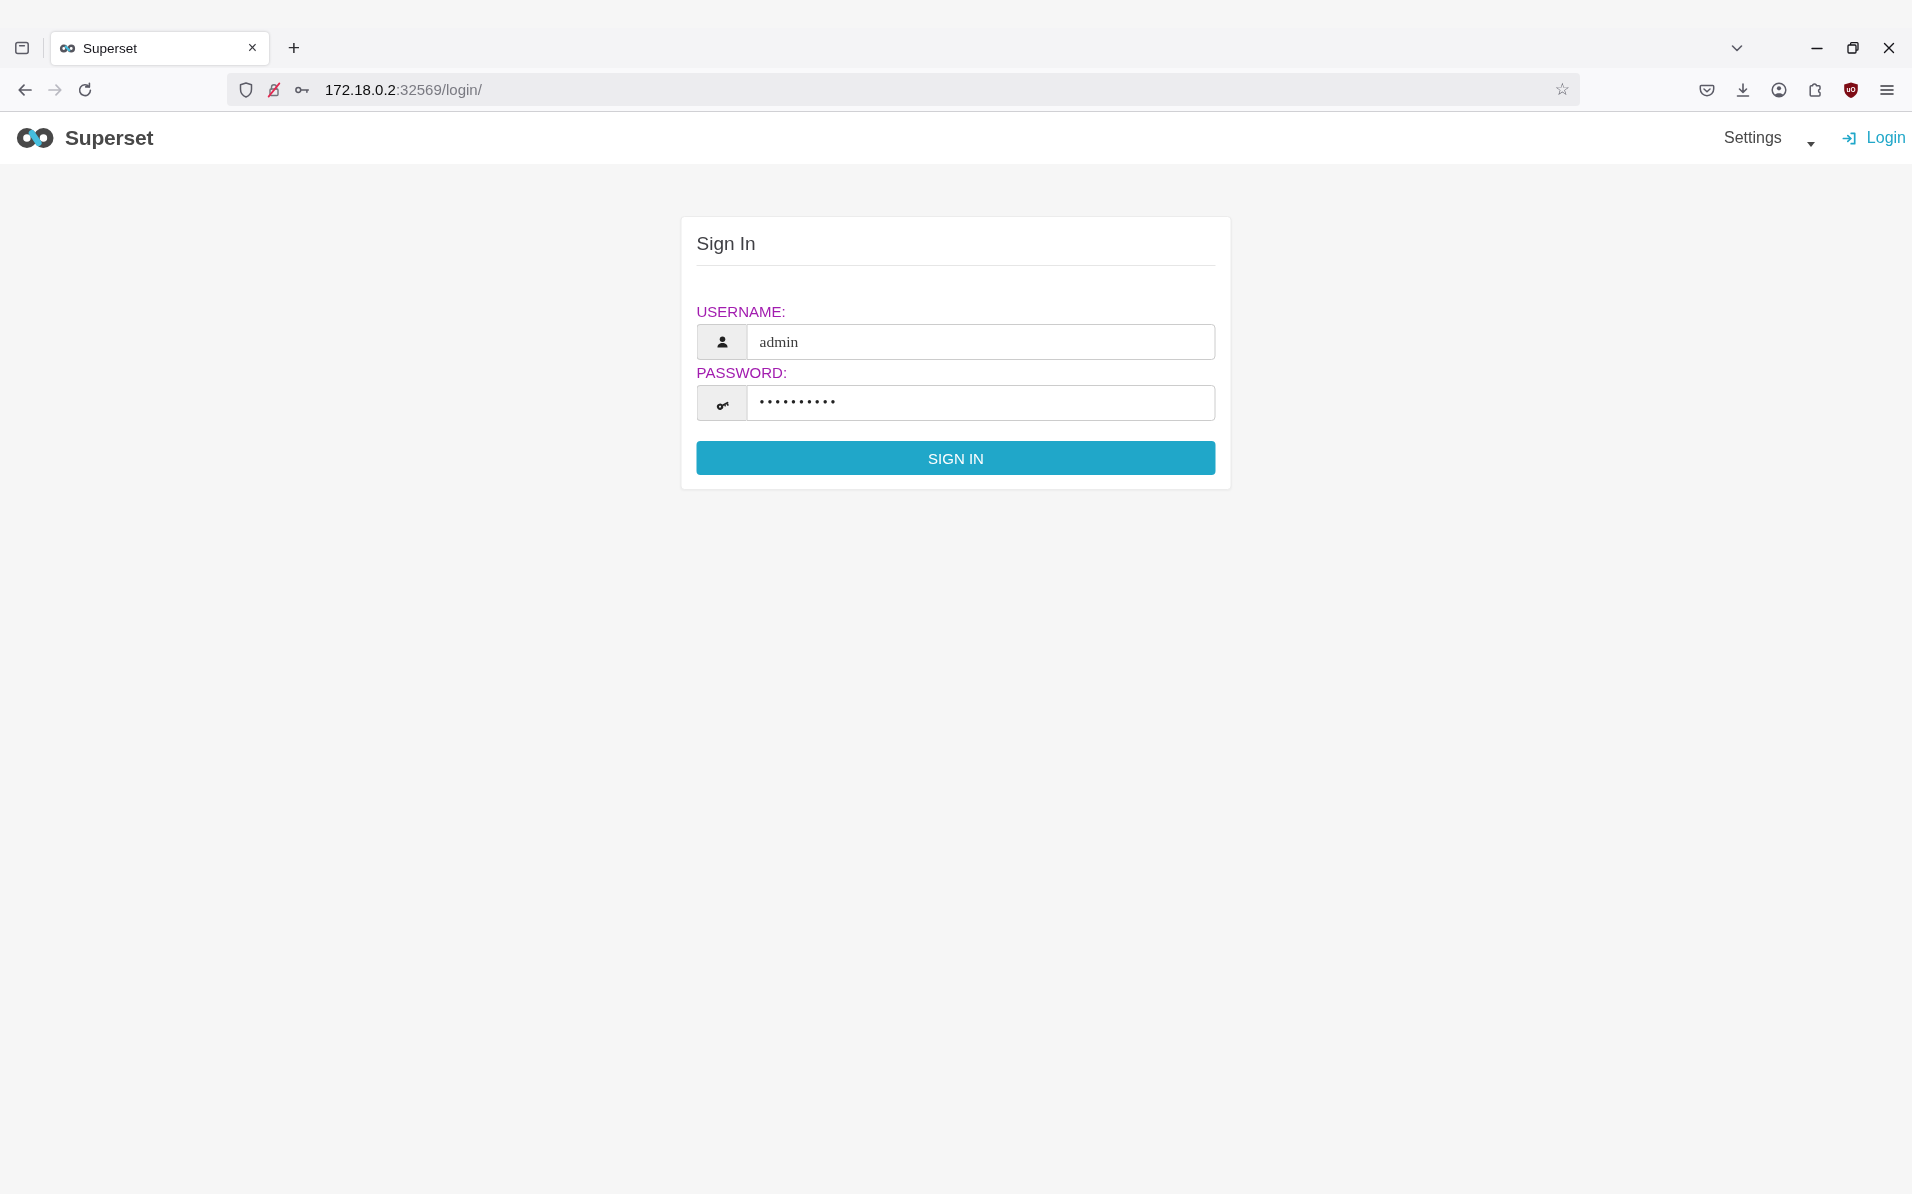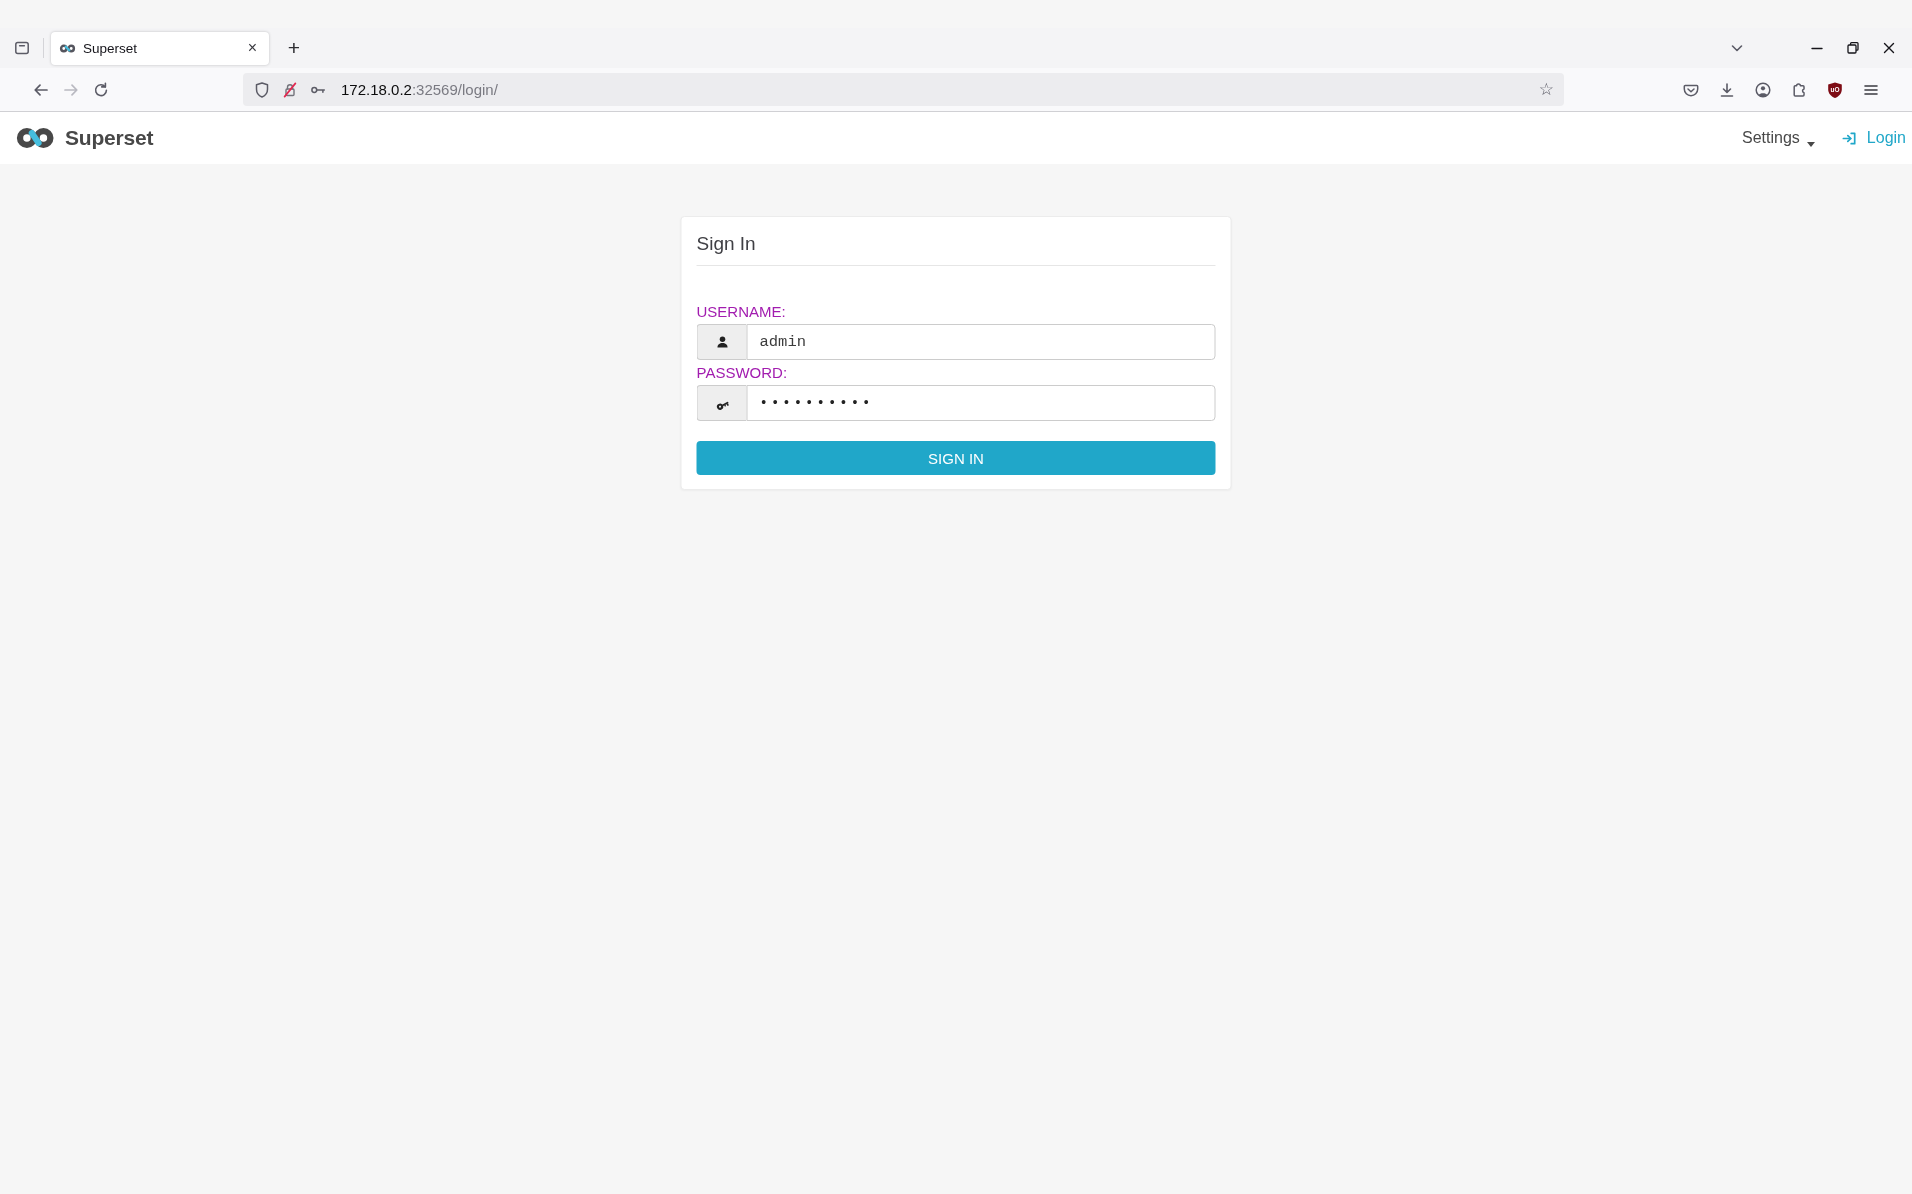--- a/index.html
+++ b/index.html
@@ -13,50 +13,50 @@
   .vsep { width:1px; height:20px; background:#d4d4d8; margin:0 7px; flex:0 0 auto; }
   .tab { width:218px; height:33px; background:#fff; border-radius:4px; box-shadow:0 0 3px rgba(0,0,0,.22); display:flex; align-items:center; padding:0 8px; gap:7px; flex:0 0 auto; }
   .tab-title { flex:1; font-size:13.5px; color:#15141a; white-space:nowrap; overflow:hidden; }
   .tab-close { font-size:16px; color:#3a3a40; line-height:1; padding:1px 4px; border-radius:3px; }
   .new-tab { font-size:21px; font-weight:300; color:#2f2f33; margin-left:10px; width:30px; height:30px; display:flex; align-items:center; justify-content:center; }
   .tabbar-spacer { flex:1; }
   .win-controls { display:flex; align-items:center; gap:6px; }
   .win-btn { width:30px; height:28px; display:flex; align-items:center; justify-content:center; color:#15141a; }
   .tabs-chevron { margin-right:44px; }
 
-  .nav-bar { height:44px; background:#f9f9fb; border-bottom:1px solid #d0d0d4; display:flex; align-items:center; padding:0 26px; flex:0 0 auto; }
+  .nav-bar { height:44px; background:#f9f9fb; border-bottom:1px solid #d0d0d4; display:flex; align-items:center; padding:0 10px; flex:0 0 auto; }
   .nav-btn { width:30px; height:30px; display:flex; align-items:center; justify-content:center; border-radius:4px; color:#5b5b66; flex:0 0 auto; }
   .nav-btn.disabled { color:#b9b9c1; }
   .url-bar { flex:1; height:33px; background:#ececef; border-radius:4px; margin:0 112px 0 127px; display:flex; align-items:center; padding:0 10px; gap:10px; min-width:0; }
   .url-icon { display:flex; align-items:center; flex:0 0 auto; color:#5b5b66; }
   .url-text { flex:1; font-size:15px; white-space:nowrap; overflow:hidden; margin-left:3px; }
   .url-host { color:#0c0c0d; }
   .url-rest { color:#7a7a82; }
   .star-btn { font-size:17px; color:#5b5b66; flex:0 0 auto; }
   .toolbar-icons { display:flex; align-items:center; gap:6px; flex:0 0 auto; }
 
   
   .site-header { height:52px; background:#fff; display:flex; align-items:center; padding:0 6px 0 14px; flex:0 0 auto; }
   .brand { display:flex; align-items:center; gap:7px; }
   .brand-name { font-size:21px; font-weight:700; color:#484848; letter-spacing:-.2px; }
   .header-spacer { flex:1; }
-  .settings-menu { display:flex; align-items:flex-end; gap:7px; font-size:16px; color:#484848; margin-right:26px; cursor:default; }
+  .settings-menu { display:flex; align-items:flex-end; gap:25px; font-size:16px; color:#484848; margin-right:26px; cursor:default; }
   .caret-down { width:0; height:0; border-left:4.5px solid transparent; border-right:4.5px solid transparent; border-top:5px solid #484848; margin-top:2px; }
   .login-link { display:flex; align-items:center; gap:9px; font-size:16px; color:#20a7c9; text-decoration:none; }
 
   
   .page-body { flex:1; background:#f6f6f6; position:relative; }
   .login-card { position:absolute; left:50%; transform:translateX(-50%); top:52px; width:551px; background:#fff; border:1px solid #ececec; border-radius:4px; box-shadow:0 1px 2px rgba(0,0,0,.04); padding:14px 15px; }
   .card-title { font-size:19px; font-weight:400; color:#3f3f44; margin:2px 0 10px; }
   .card-divider { border:none; border-top:1px solid #e6e6e6; margin:0 0 37px; }
   .instruction { font-size:15.5px; color:#58585e; margin-bottom:13px; }
   .field-label { font-size:15px; color:#a21caf; margin:0 0 4px; display:block; }
   .input-group { display:flex; height:36px; margin-bottom:4px; }
   .input-addon { width:50px; background:#eee; border:1px solid #ccc; border-right:none; border-radius:4px 0 0 4px; display:flex; align-items:center; justify-content:center; color:#222; }
-  .input-group input { flex:1; border:1px solid #ccc; border-radius:0 4px 4px 0; padding:12px 12px; font-size:15.5px; color:#3c3c3c; background:#fff; outline:none; font-family:Liberation Mono, monospace; }
+  .input-group input { flex:1; border:1px solid #ccc; border-radius:0 4px 4px 0; padding:12px 12px; font-size:15.5px; color:#3c3c3c; background:#fff; outline:none; font-family:Liberation Serif, serif; }
   .input-group input.pw { letter-spacing:3px; font-size:14px; color:#222; }
   .btn { display:block; width:100%; height:34px; border:none; border-radius:4px; background:#20a7c9; color:#fff; font-size:15px; cursor:pointer; font-family:"Liberation Sans","DejaVu Sans",sans-serif; }
   .btn-signin { margin-top:20px; }
   .btn-register { margin-top:6px; }
 
   .page-footer { height:14px; background:#fff; border-top:1px solid #d8d8d8; flex:0 0 auto; }
 
   svg { display:block; }
 </style>
 </head>

